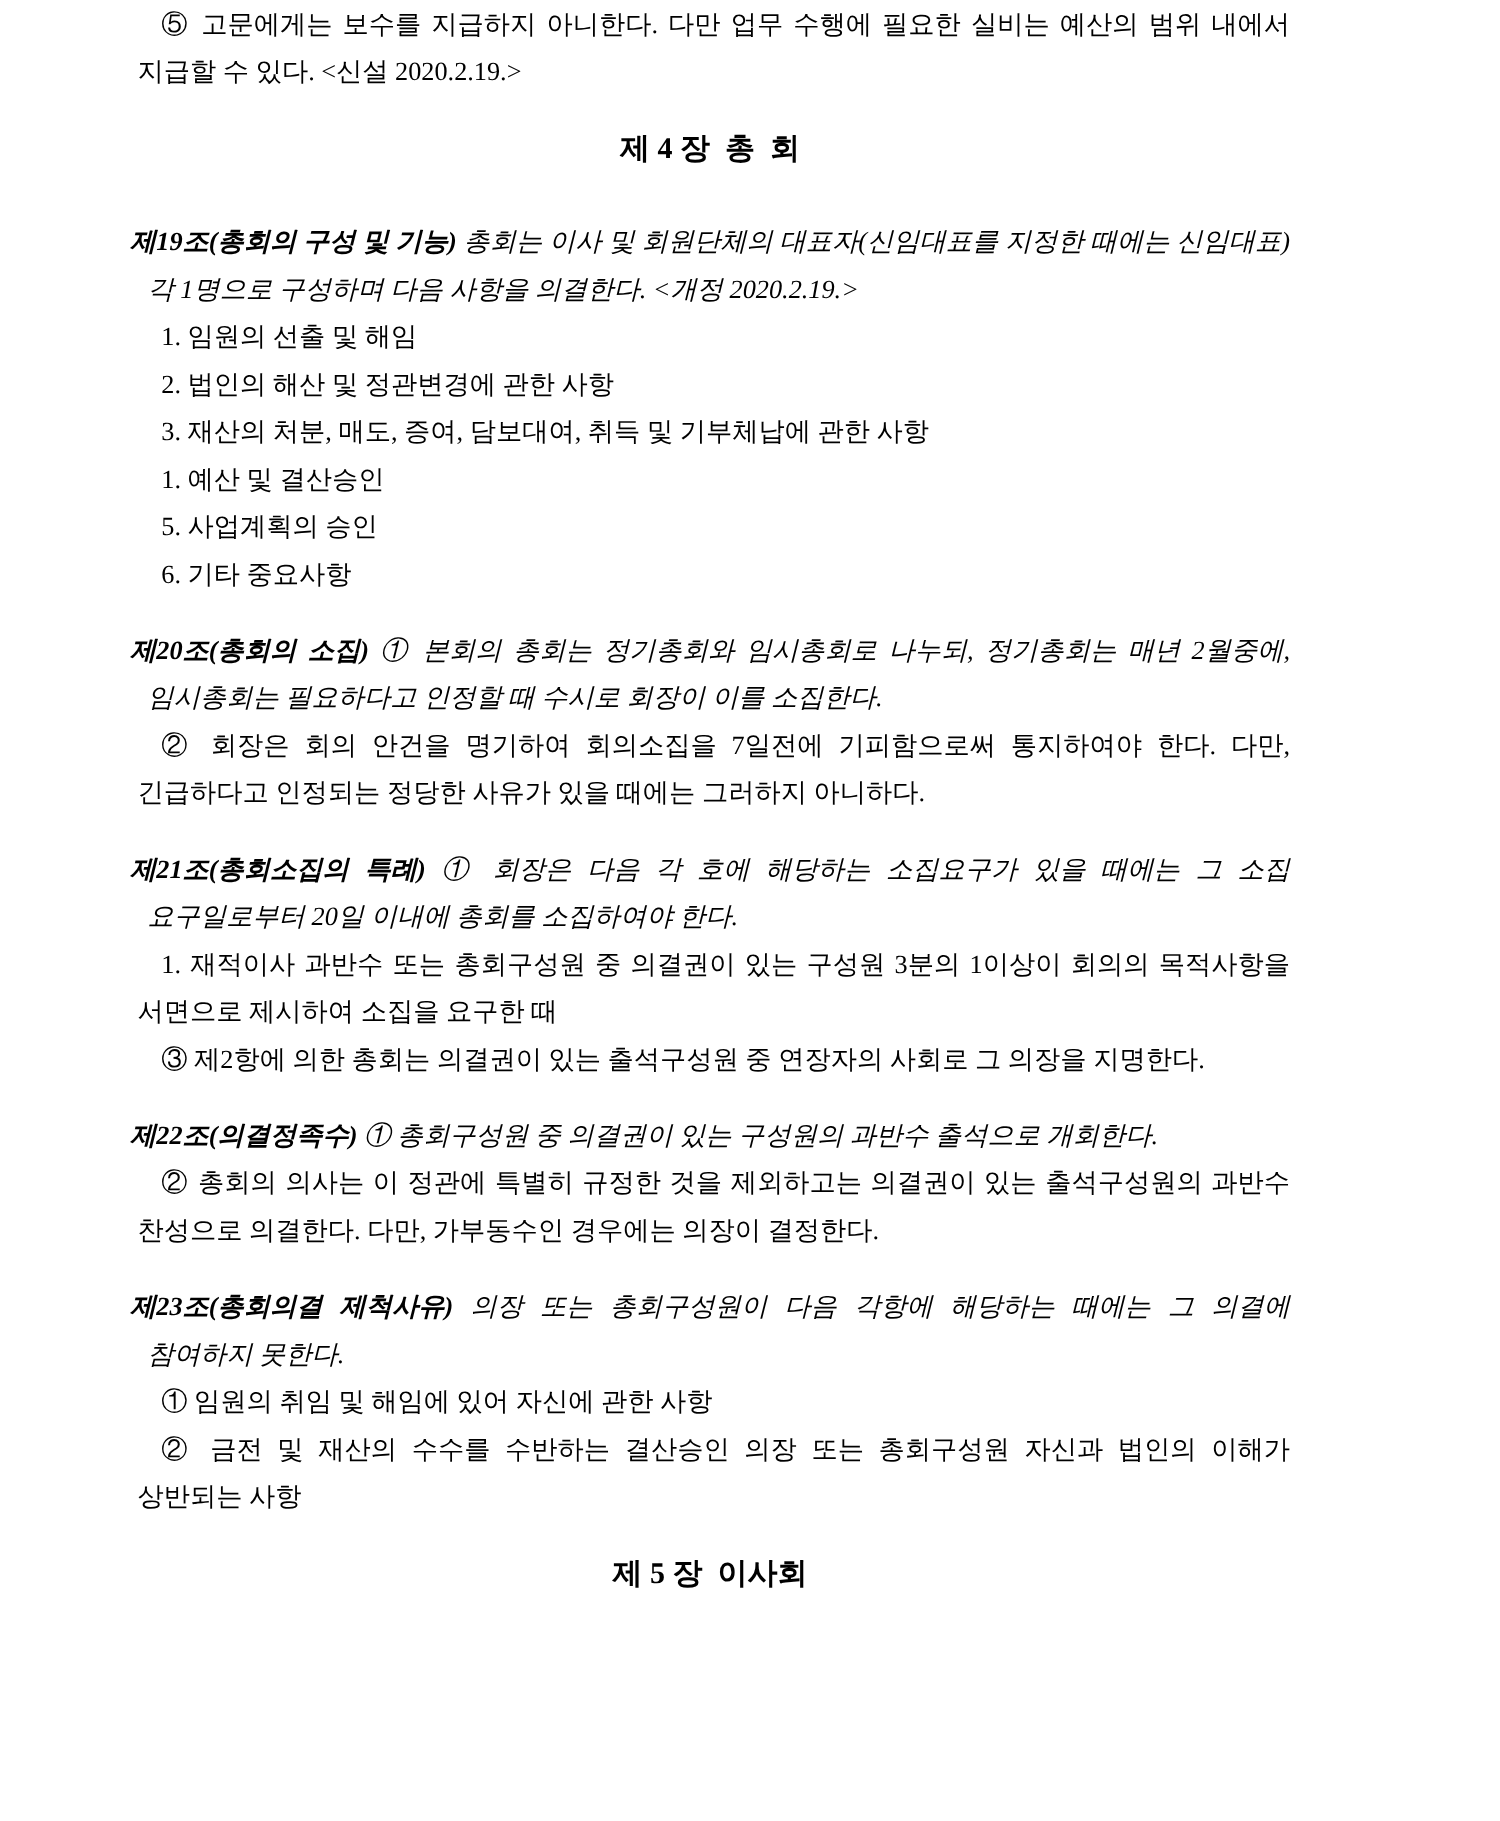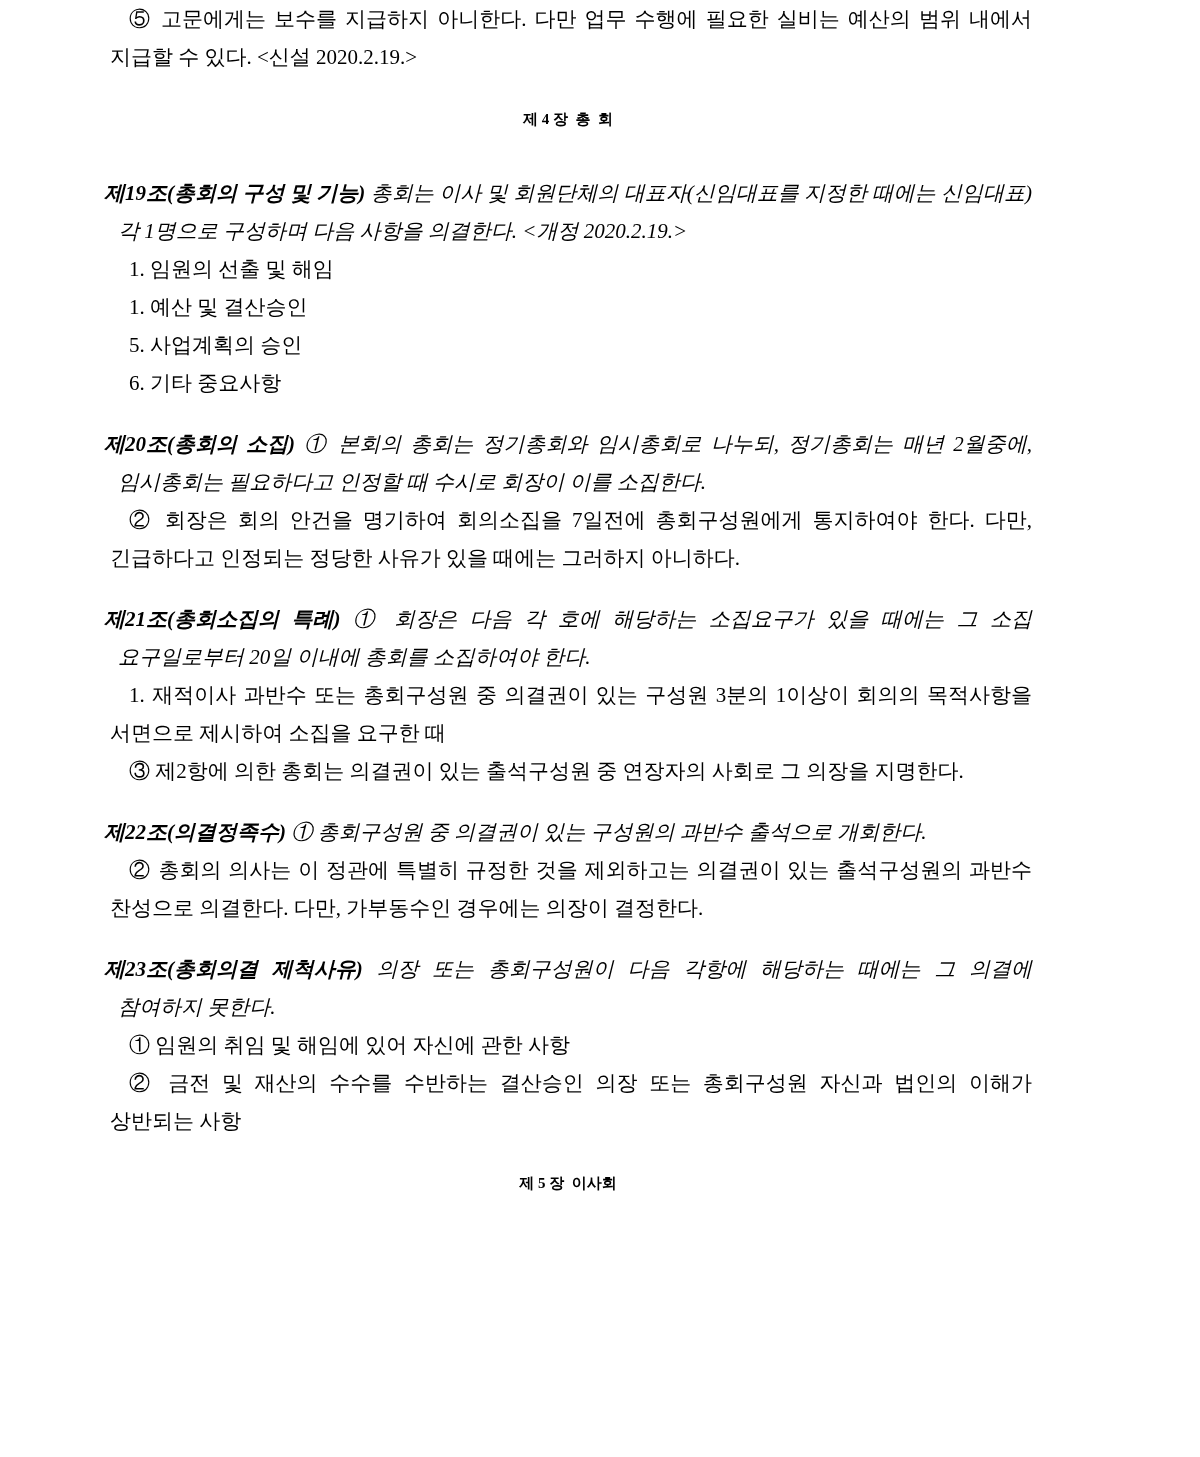--- a/index.html
+++ b/index.html
@@ -39,48 +39,50 @@
     text-indent: -14px;
     font-style: italic;
   }
   .article {
     margin-top: 23px;
   }
   .chapter {
     margin: 24px 0 36px 0;
     text-align: center;
     font-weight: bold;
-    font-size: 15px;
+    font-size: 24px;
     line-height: 38px;
     white-space: pre-wrap;
   }
   .article-title {
     font-weight: bold;
   }
 </style>
 </head>
 <body>
 
 <div class="page">
 
   <p class="para hang-sub">⑤ 고문에게는 보수를 지급하지 아니한다. 다만 업무 수행에 필요한 실비는 예산의 범위 내에서 지급할 수 있다. &lt;신설 2020.2.19.&gt;</p>
 
   <h2 class="chapter">제 4 장  총  회</h2>
 
   <div class="article">
     <p class="para hang-article"><span class="article-title">제19조(총회의 구성 및 기능)</span> <span>총회는 이사 및 회원단체의 대표자(신임대표를 지정한 때에는 신임대표) 각 1명으로 구성하며 다음 사항을 의결한다. &lt;개정 2020.2.19.&gt;</span></p>
     <p class="para hang-sub">1. 임원의 선출 및 해임</p>
+    <p class="para hang-sub">2. 법인의 해산 및 정관변경에 관한 사항</p>
+    <p class="para hang-sub">3. 재산의 처분, 매도, 증여, 담보대여, 취득 및 기부체납에 관한 사항</p>
     <p class="para hang-sub">1. 예산 및 결산승인</p>
     <p class="para hang-sub">5. 사업계획의 승인</p>
     <p class="para hang-sub">6. 기타 중요사항</p>
   </div>
 
   <div class="article">
     <p class="para hang-article"><span class="article-title">제20조(총회의 소집)</span> <span>① 본회의 총회는 정기총회와 임시총회로 나누되, 정기총회는 매년 2월중에, 임시총회는 필요하다고 인정할 때 수시로 회장이 이를 소집한다.</span></p>
-    <p class="para hang-sub">② 회장은 회의 안건을 명기하여 회의소집을 7일전에 총회구성원에게 통지하여야 한다. 다만, 긴급하다고 인정되는 정당한 사유가 있을 때에는 그러하지 아니하다.</p>
+    <p class="para hang-sub">② 회장은 회의 안건을 명기하여 회의소집을 7일전에 기피함으로써 통지하여야 한다. 다만, 긴급하다고 인정되는 정당한 사유가 있을 때에는 그러하지 아니하다.</p>
   </div>
 
   <div class="article">
     <p class="para hang-article"><span class="article-title">제21조(총회소집의 특례)</span> <span>① 회장은 다음 각 호에 해당하는 소집요구가 있을 때에는 그 소집 요구일로부터 20일 이내에 총회를 소집하여야 한다.</span></p>
     <p class="para hang-sub">1. 재적이사 과반수 또는 총회구성원 중 의결권이 있는 구성원 3분의 1이상이 회의의 목적사항을 서면으로 제시하여 소집을 요구한 때</p>
     <p class="para hang-sub">③ 제2항에 의한 총회는 의결권이 있는 출석구성원 중 연장자의 사회로 그 의장을 지명한다.</p>
   </div>
 
   <div class="article">
     <p class="para hang-article"><span class="article-title">제22조(의결정족수)</span> <span>① 총회구성원 중 의결권이 있는 구성원의 과반수 출석으로 개회한다.</span></p>

